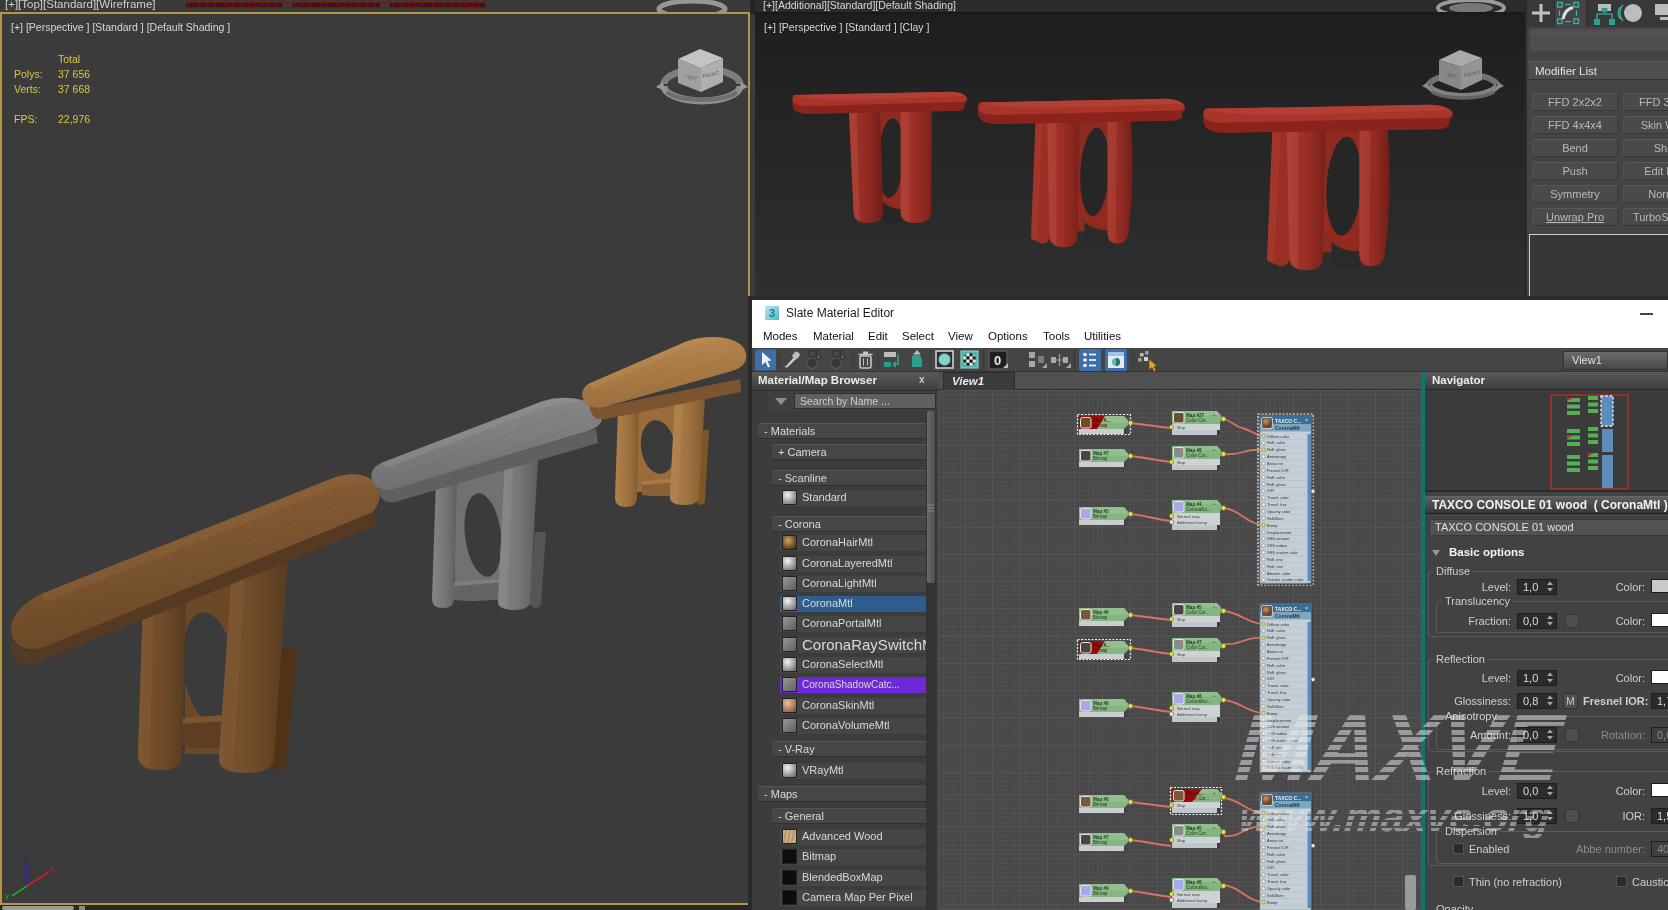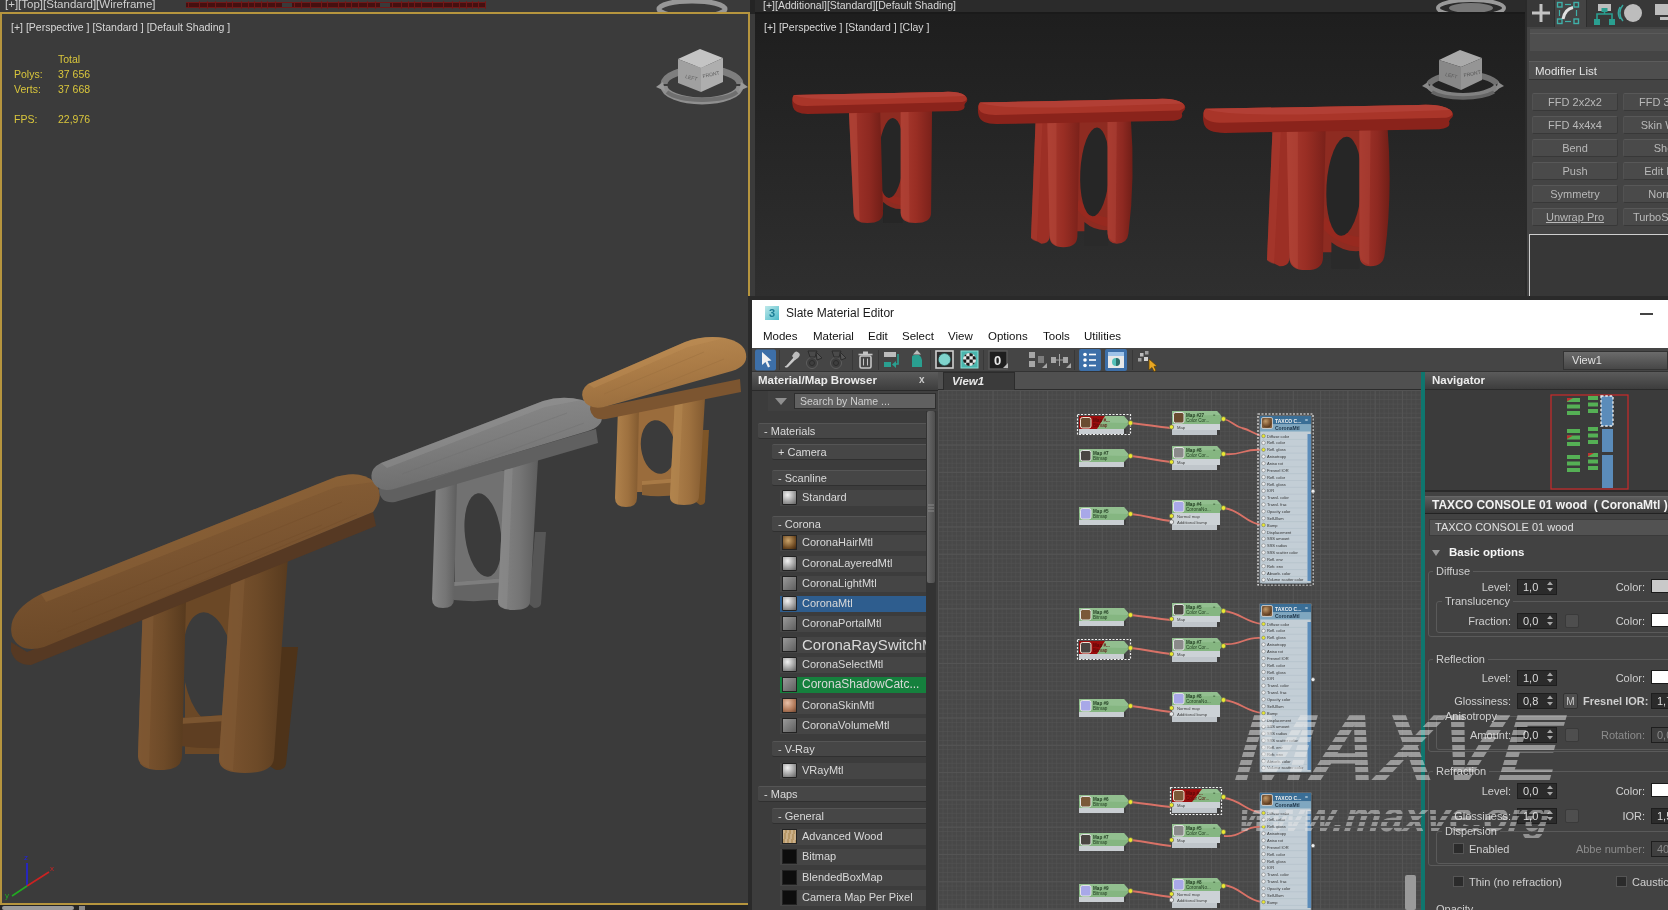--- a/index.html
+++ b/index.html
@@ -542,21 +542,21 @@
             <div class="abs" style="left:28px;top:204px;width:146px;height:16px;background:#454545;color:#d9d9d9;font-size:11px;line-height:15px;padding-left:22px;white-space:nowrap;overflow:hidden;">CoronaLightMtl</div>
             <div class="abs" style="left:30px;top:204px;width:15px;height:15px;background:linear-gradient(135deg,#9a9a9a,#5e5e5e);border:1px solid #222;"></div>
             <div class="abs" style="left:28px;top:224px;width:146px;height:16px;background:#2e5d8e;color:#d9d9d9;font-size:11px;line-height:15px;padding-left:22px;white-space:nowrap;overflow:hidden;">CoronaMtl</div>
             <div class="abs" style="left:30px;top:224px;width:15px;height:15px;background:radial-gradient(circle at 35% 30%,#f2f2f2,#9a9a9a 60%,#606060);border-radius:1px;border:1px solid #222;"></div>
             <div class="abs" style="left:28px;top:244px;width:146px;height:16px;background:#454545;color:#d9d9d9;font-size:11px;line-height:15px;padding-left:22px;white-space:nowrap;overflow:hidden;">CoronaPortalMtl</div>
             <div class="abs" style="left:30px;top:244px;width:15px;height:15px;background:linear-gradient(135deg,#9a9a9a,#5e5e5e);border:1px solid #222;"></div>
             <div class="abs" style="left:28px;top:265px;width:146px;height:16px;background:#454545;color:#d9d9d9;font-size:15px;line-height:15px;padding-left:22px;white-space:nowrap;overflow:hidden;">CoronaRaySwitchMtl</div>
             <div class="abs" style="left:30px;top:265px;width:15px;height:15px;background:linear-gradient(135deg,#9a9a9a,#5e5e5e);border:1px solid #222;"></div>
             <div class="abs" style="left:28px;top:285px;width:146px;height:16px;background:#454545;color:#d9d9d9;font-size:11px;line-height:15px;padding-left:22px;white-space:nowrap;overflow:hidden;">CoronaSelectMtl</div>
             <div class="abs" style="left:30px;top:285px;width:15px;height:15px;background:radial-gradient(circle at 35% 30%,#f2f2f2,#9a9a9a 60%,#606060);border-radius:1px;border:1px solid #222;"></div>
-            <div class="abs" style="left:28px;top:305px;width:146px;height:16px;background:#15803d;color:#d9d9d9;font-size:12px;line-height:15px;padding-left:22px;white-space:nowrap;overflow:hidden;">CoronaShadowCatc...</div>
+            <div class="abs" style="left:28px;top:305px;width:146px;height:16px;background:#6d28d9;color:#d9d9d9;font-size:10px;line-height:15px;padding-left:22px;white-space:nowrap;overflow:hidden;">CoronaShadowCatc...</div>
             <div class="abs" style="left:30px;top:305px;width:15px;height:15px;background:linear-gradient(135deg,#9a9a9a,#5e5e5e);border:1px solid #222;"></div>
             <div class="abs" style="left:28px;top:326px;width:146px;height:16px;background:#454545;color:#d9d9d9;font-size:11px;line-height:15px;padding-left:22px;white-space:nowrap;overflow:hidden;">CoronaSkinMtl</div>
             <div class="abs" style="left:30px;top:326px;width:15px;height:15px;background:radial-gradient(circle at 35% 30%,#e8c0a8,#b07858 60%,#6e4530);border:1px solid #222;"></div>
             <div class="abs" style="left:28px;top:346px;width:146px;height:16px;background:#454545;color:#d9d9d9;font-size:11px;line-height:15px;padding-left:22px;white-space:nowrap;overflow:hidden;">CoronaVolumeMtl</div>
             <div class="abs" style="left:30px;top:346px;width:15px;height:15px;background:linear-gradient(135deg,#9a9a9a,#5e5e5e);border:1px solid #222;"></div>
             <div class="abs" style="left:20px;top:369px;width:156px;height:16px;background:#464646;border-top:1px solid #555;border-bottom:1px solid #303030;color:#dadada;font-size:11px;line-height:15px;padding-left:6px;border-radius:2px;">- V-Ray</div>
             <div class="abs" style="left:28px;top:391px;width:146px;height:16px;background:#454545;color:#d9d9d9;font-size:11px;line-height:15px;padding-left:22px;white-space:nowrap;overflow:hidden;">VRayMtl</div>
             <div class="abs" style="left:30px;top:391px;width:15px;height:15px;background:radial-gradient(circle at 35% 30%,#f2f2f2,#9a9a9a 60%,#606060);border-radius:1px;border:1px solid #222;"></div>
             <div class="abs" style="left:6px;top:414px;width:170px;height:16px;background:#464646;border-top:1px solid #555;border-bottom:1px solid #303030;color:#dadada;font-size:11px;line-height:15px;padding-left:6px;border-radius:2px;">- Maps</div>
             <div class="abs" style="left:20px;top:436px;width:156px;height:16px;background:#464646;border-top:1px solid #555;border-bottom:1px solid #303030;color:#dadada;font-size:11px;line-height:15px;padding-left:6px;border-radius:2px;">- General</div>

